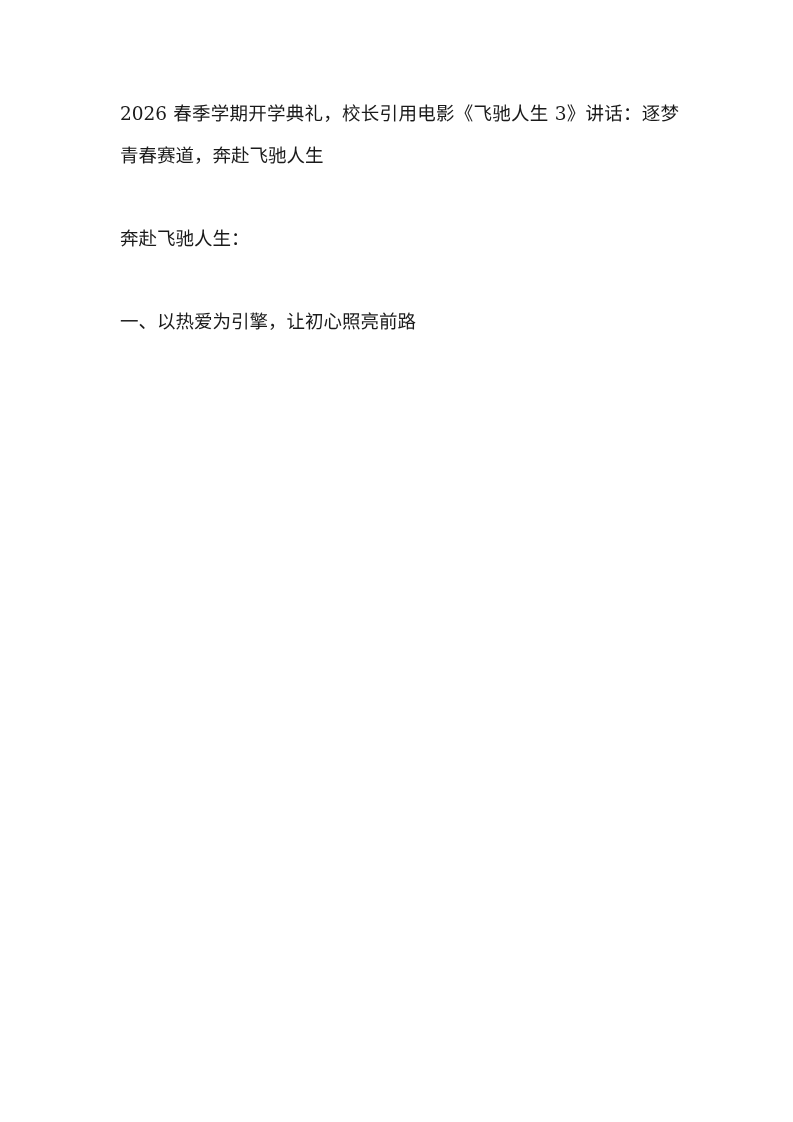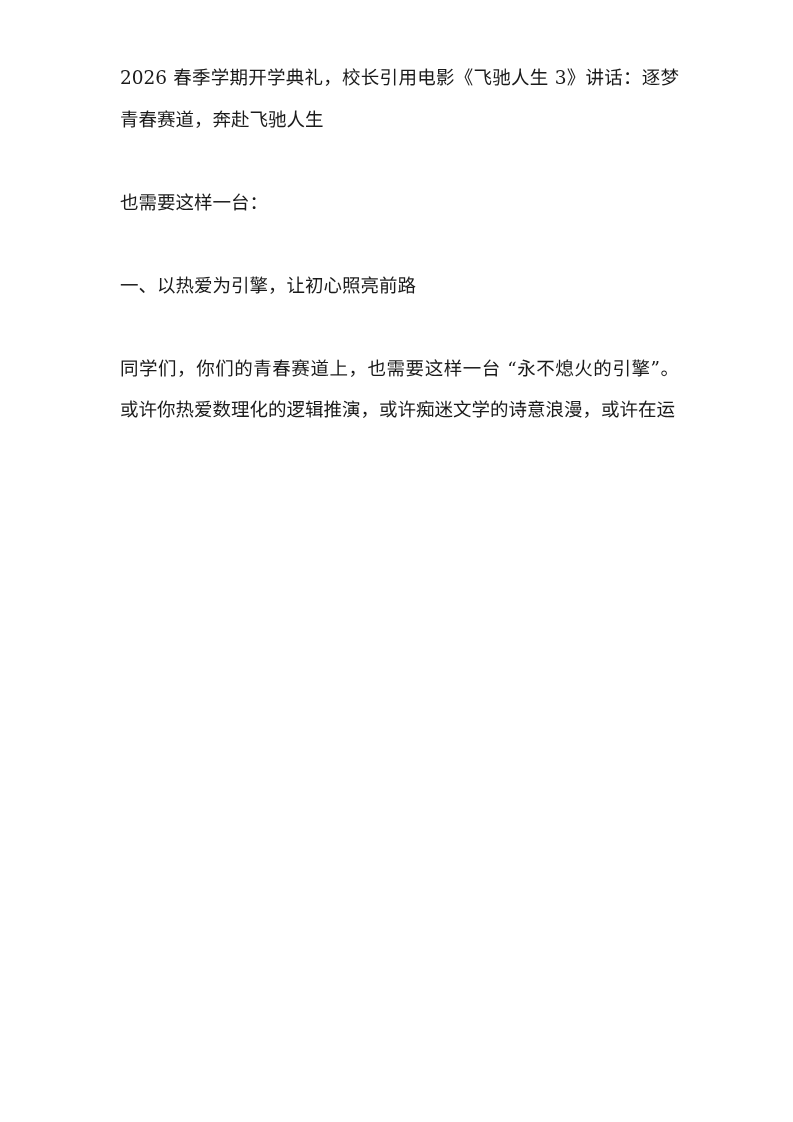--- a/index.html
+++ b/index.html
@@ -9,40 +9,39 @@
   body {
     width: 793px;
     height: 1122px;
     overflow: hidden;
     font-family: "DejaVu Serif", "Liberation Serif", serif;
   }
   .page {
     width: 793px;
     height: 1122px;
     background: #ffffff;
-    padding: 57px 114px 0 120px;
+    padding: 93px 114px 0 120px;
     color: #1a1a1a;
     font-size: 18.5px;
     line-height: 41.5px;
     overflow: hidden;
   }
   .para {
     text-align: justify;
     text-justify: inter-ideograph;
     margin-bottom: 41.5px;
     font-weight: normal;
   }
   .para:last-child { margin-bottom: 0; }
 </style>
 </head>
 <body>
 
 <div class="page">
   <p class="para">2026 春季学期开学典礼，校长引用电影《飞驰人生 3》讲话：逐梦青春赛道，奔赴飞驰人生</p>
 
-  <p class="para">也需要这样一台：</p>
+  <p class="para">奔赴飞驰人生：</p>
 
 
   <p class="para">一、以热爱为引擎，让初心照亮前路</p>
 
 
-  <p class="para">同学们，你们的青春赛道上，也需要这样一台 “永不熄火的引擎”。或许你热爱数理化的逻辑推演，或许痴迷文学的诗意浪漫，或许在运</p>
 </div>
 
 </body></html>

